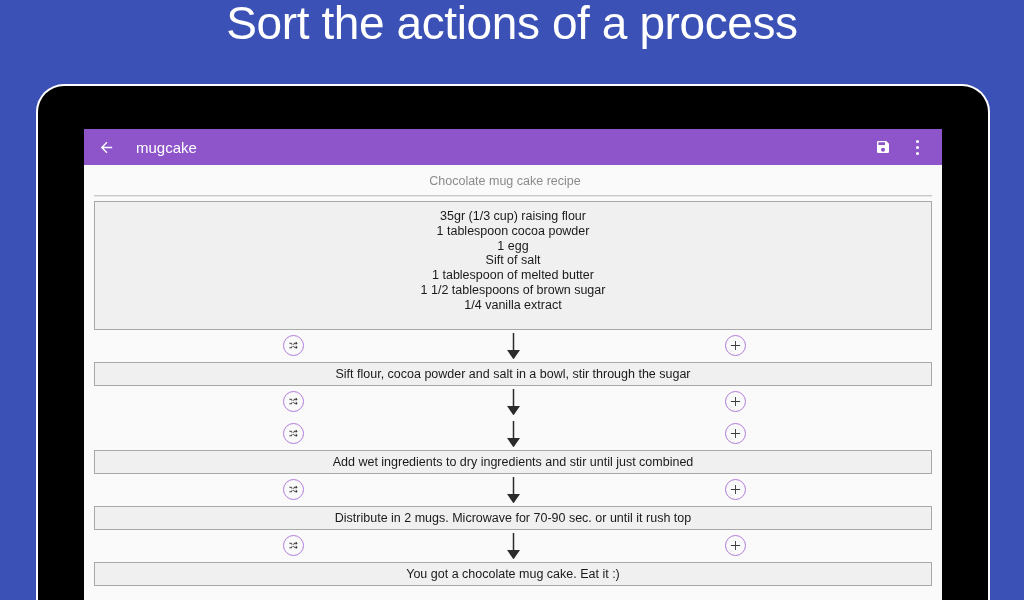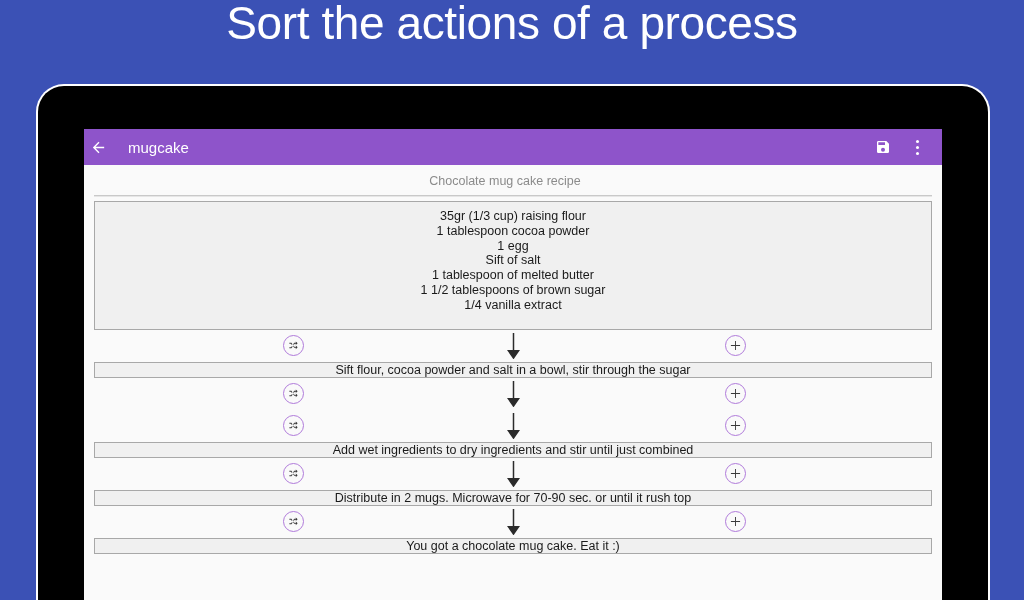--- a/index.html
+++ b/index.html
@@ -57,21 +57,21 @@
     background: #fafafa;
     overflow: hidden;
   }
 
   
   .toolbar {
     height: 36px;
     background: #8e54ca;
     display: flex;
     align-items: center;
-    padding: 0 12px 0 0;
+    padding: 0 12px 0 8px;
     box-sizing: border-box;
   }
   .tb-back {
     width: 28px; height: 28px;
     display: flex; align-items: center; justify-content: center;
     flex: 0 0 auto;
     cursor: pointer;
   }
   .tb-title {
     color: #ffffff;
@@ -130,21 +130,21 @@
     font-size: 12.5px;
     color: #1a1a1a;
     line-height: 14.8px;
   }
 
   .step-card {
     margin: 0 10px;
     background: #f0f0f0;
     border: 1px solid #a8a8a8;
     box-sizing: border-box;
-    height: 16px;
+    height: 24px;
     display: flex;
     align-items: center;
     justify-content: center;
   }
   .step-text {
     font-size: 12.5px;
     color: #1a1a1a;
     text-align: center;
   }
 

